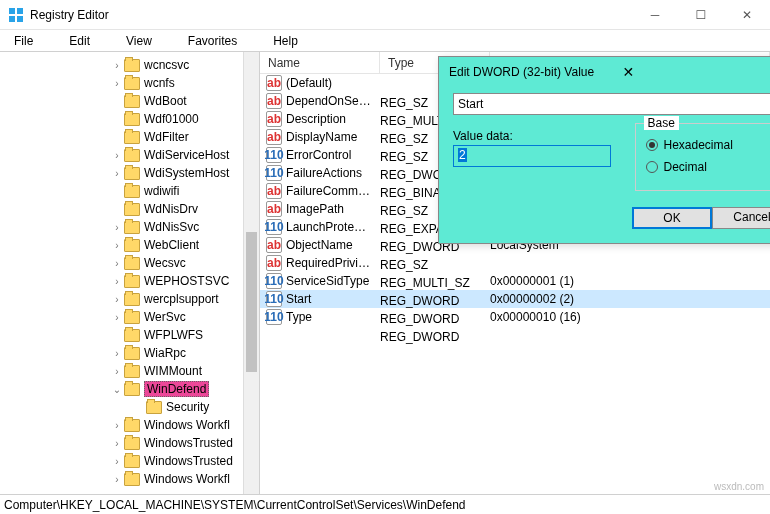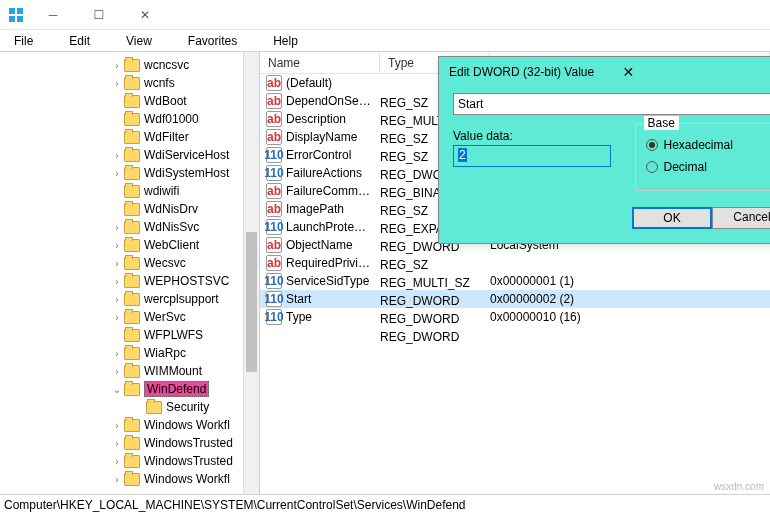--- a/index.html
+++ b/index.html
@@ -62,20 +62,21 @@
 
 <div class="titlebar">
   <span class="appicon">
     <svg width="16" height="16">
         <rect x="1" y="1" width="6" height="6" fill="#29a3e8"></rect>
         <rect x="9" y="1" width="6" height="6" fill="#29a3e8"></rect>
         <rect x="1" y="9" width="6" height="6" fill="#29a3e8"></rect>
         <rect x="9" y="9" width="6" height="6" fill="#29a3e8"></rect>
       </svg>
   </span>
+  <span class="title">Registry Editor</span>
   <div class="win-controls">
     <div class="win-btn">─</div>
     <div class="win-btn">☐</div>
     <div class="win-btn">✕</div>
   </div>
 </div>
 
 <div class="menubar">
   <span class="menu-item">File</span>
   <span class="menu-item">Edit</span>

